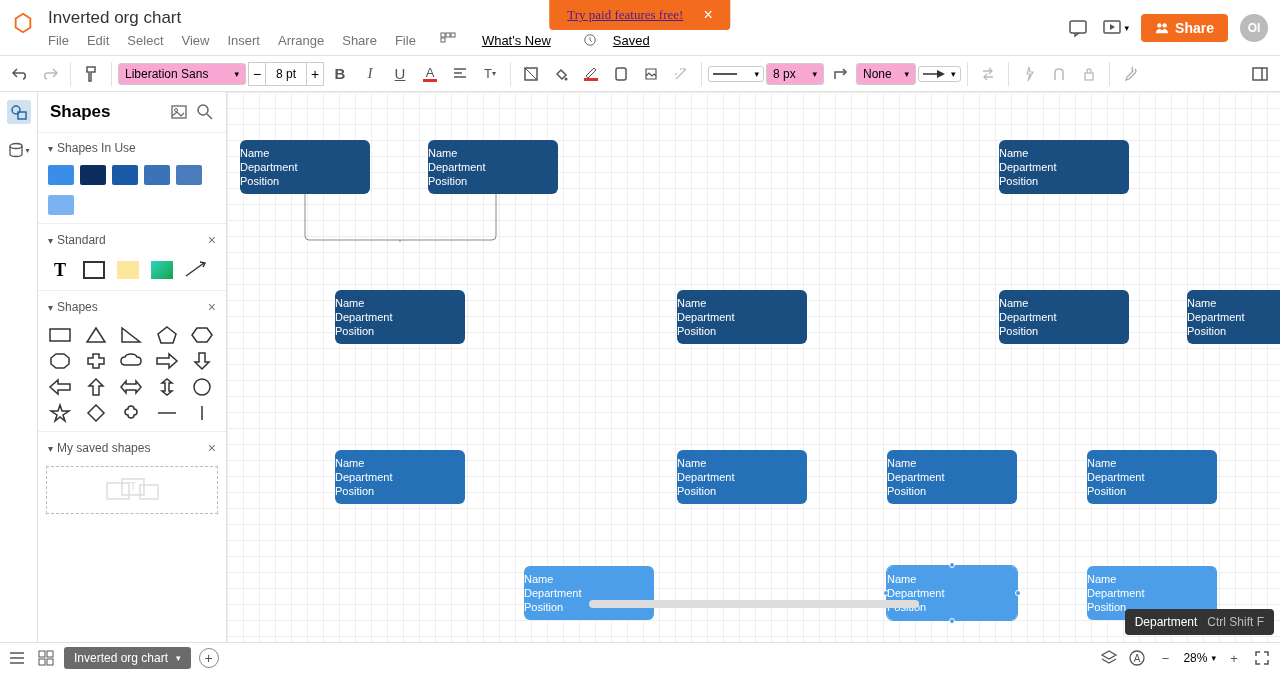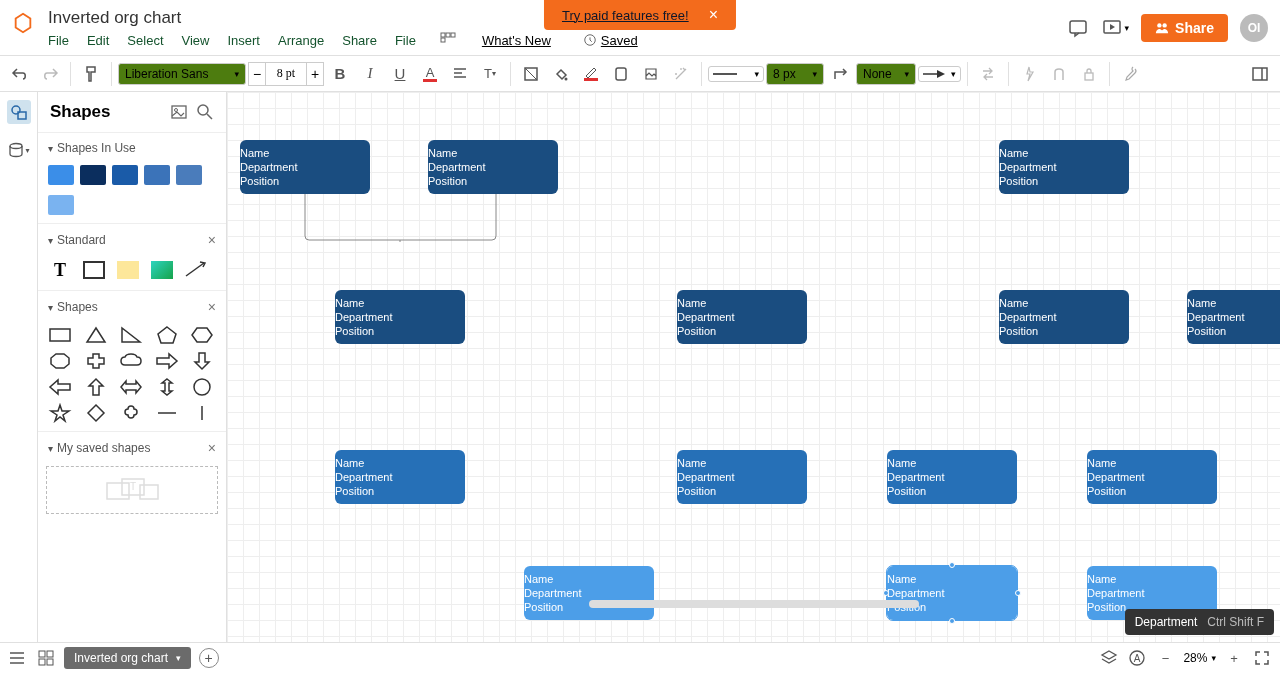--- a/index.html
+++ b/index.html
@@ -1,47 +1,47 @@
 <!DOCTYPE html>
 <html><head>
 <meta charset="utf-8">
 <style>
 * { margin: 0; padding: 0; box-sizing: border-box; }
 body { font-family: Arial, sans-serif; font-size: 13px; background: #fff; overflow: hidden; width: 1280px; height: 673px; position: relative; }
 
 
 .promo-banner { position: absolute; top: 0; left: 50%; transform: translateX(-50%); background: #f36b1c; color: #fff; padding: 6px 18px; display: flex; align-items: center; gap: 20px; border-radius: 0 0 4px 4px; z-index: 100; font-size: 13px; }
-.promo-banner a { color: #0f172a; text-decoration: underline; cursor: pointer; }
+.promo-banner a { color: #4c1d95; text-decoration: underline; cursor: pointer; font-family: Liberation Serif, serif; }
 .promo-close { cursor: pointer; font-size: 16px; }
 
 
 .header { display: flex; align-items: flex-start; padding: 8px 12px 0 12px; height: 56px; border-bottom: 1px solid #e0e0e0; }
 .logo { width: 22px; height: 22px; margin-right: 14px; margin-top: 4px; }
 .title-area { flex: 0 0 auto; }
 .doc-title { font-size: 17px; font-weight: 500; color: #333; margin-bottom: 4px; }
 .menus { display: flex; gap: 18px; align-items: center; }
-.menu-item { color: #14532d; cursor: pointer; font-size: 13px; }
+.menu-item { color: #737373; cursor: pointer; font-size: 13px; }
 .whats-new { margin-left: 8px; text-decoration: underline; cursor: pointer; }
-.saved { display: flex; align-items: center; gap: 4px; margin-left: 14px; text-decoration: underline; cursor: pointer; }
+.saved { display: flex; align-items: center; gap: 16px; margin-left: 14px; text-decoration: underline; cursor: pointer; }
 .saved-icon { width: 14px; height: 14px; }
 .header-spacer { flex: 1; }
 .header-right { display: flex; align-items: center; gap: 12px; padding-top: 6px; }
 .hr-icon { width: 22px; height: 22px; display: flex; align-items: center; justify-content: center; cursor: pointer; color: #555; }
 .present-group { display: flex; align-items: center; gap: 2px; }
 .share-btn { background: #f36b1c; color: #fff; border: none; padding: 6px 14px; border-radius: 4px; font-size: 14px; font-weight: 600; display: flex; align-items: center; gap: 6px; cursor: pointer; }
 .avatar { width: 28px; height: 28px; border-radius: 50%; background: #bbb; color: #fff; display: flex; align-items: center; justify-content: center; font-size: 12px; font-weight: 600; }
 
 
 .toolbar { display: flex; align-items: center; height: 36px; border-bottom: 1px solid #e0e0e0; padding: 0 6px; gap: 2px; }
 .tb-sep { width: 1px; height: 24px; background: #e0e0e0; margin: 0 4px; }
 .tb-btn { width: 28px; height: 28px; display: flex; align-items: center; justify-content: center; cursor: pointer; color: #555; border-radius: 3px; }
-.tb-select { border: 1px solid #ccc; padding: 3px 6px; border-radius: 3px; font-size: 12px; display: flex; align-items: center; gap: 6px; background: #4d7c0f; cursor: pointer; }
+.tb-select { border: 1px solid #ccc; padding: 3px 6px; border-radius: 3px; font-size: 12px; display: flex; align-items: center; gap: 6px; background: #f9a8d4; cursor: pointer; }
 .tb-size-group { display: flex; align-items: center; }
 .tb-size-btn { border: 1px solid #ccc; width: 18px; height: 24px; display: flex; align-items: center; justify-content: center; cursor: pointer; font-size: 14px; }
-.tb-size-input { border: 1px solid #ccc; border-left: none; border-right: none; width: 40px; height: 24px; text-align: center; font-size: 12px; font-family: Liberation Serif, serif; }
+.tb-size-input { border: 1px solid #ccc; border-left: none; border-right: none; width: 40px; height: 24px; text-align: center; font-size: 12px; }
 .tb-line-select { border: 1px solid #ccc; padding: 2px 4px; border-radius: 3px; display:flex;align-items:center;gap:4px; width:56px;justify-content:space-between; cursor:pointer;}
 .tb-line-preview { width: 24px; height: 2px; background: #555; }
 .tb-arrow-sel { border:1px solid #ccc; padding:2px 4px; border-radius:3px; display:flex;align-items:center;gap:4px; cursor:pointer;}
 .toolbar-spacer { flex: 1; }
 
 
 .main { display: flex; height: calc(100% - 56px - 36px - 31px); }
 
 
 .left-rail { width: 38px; border-right: 1px solid #e0e0e0; display: flex; flex-direction: column; align-items: center; padding-top: 8px; gap: 14px; }

